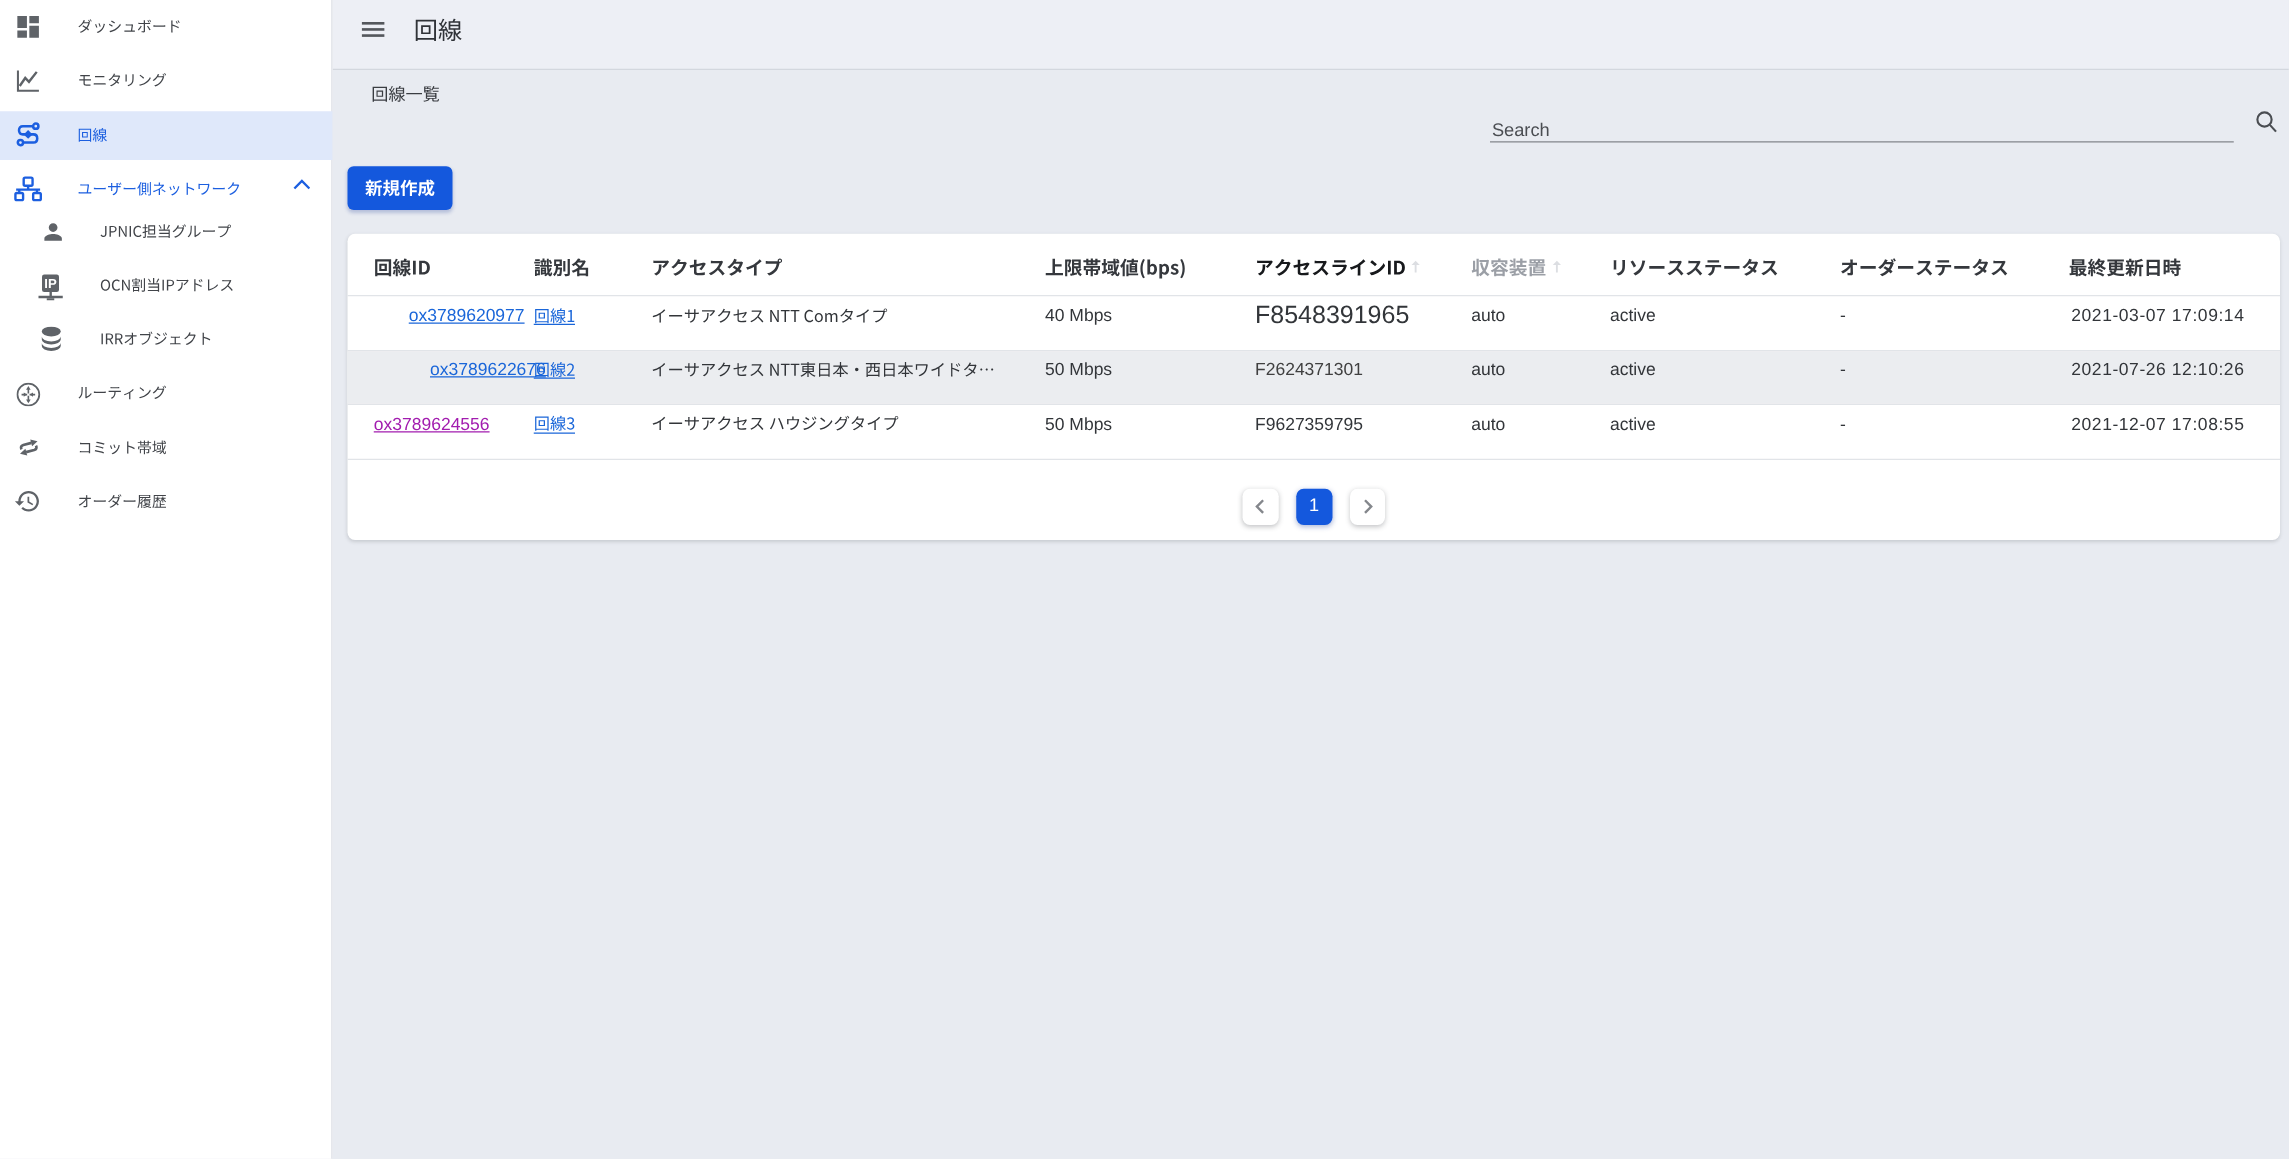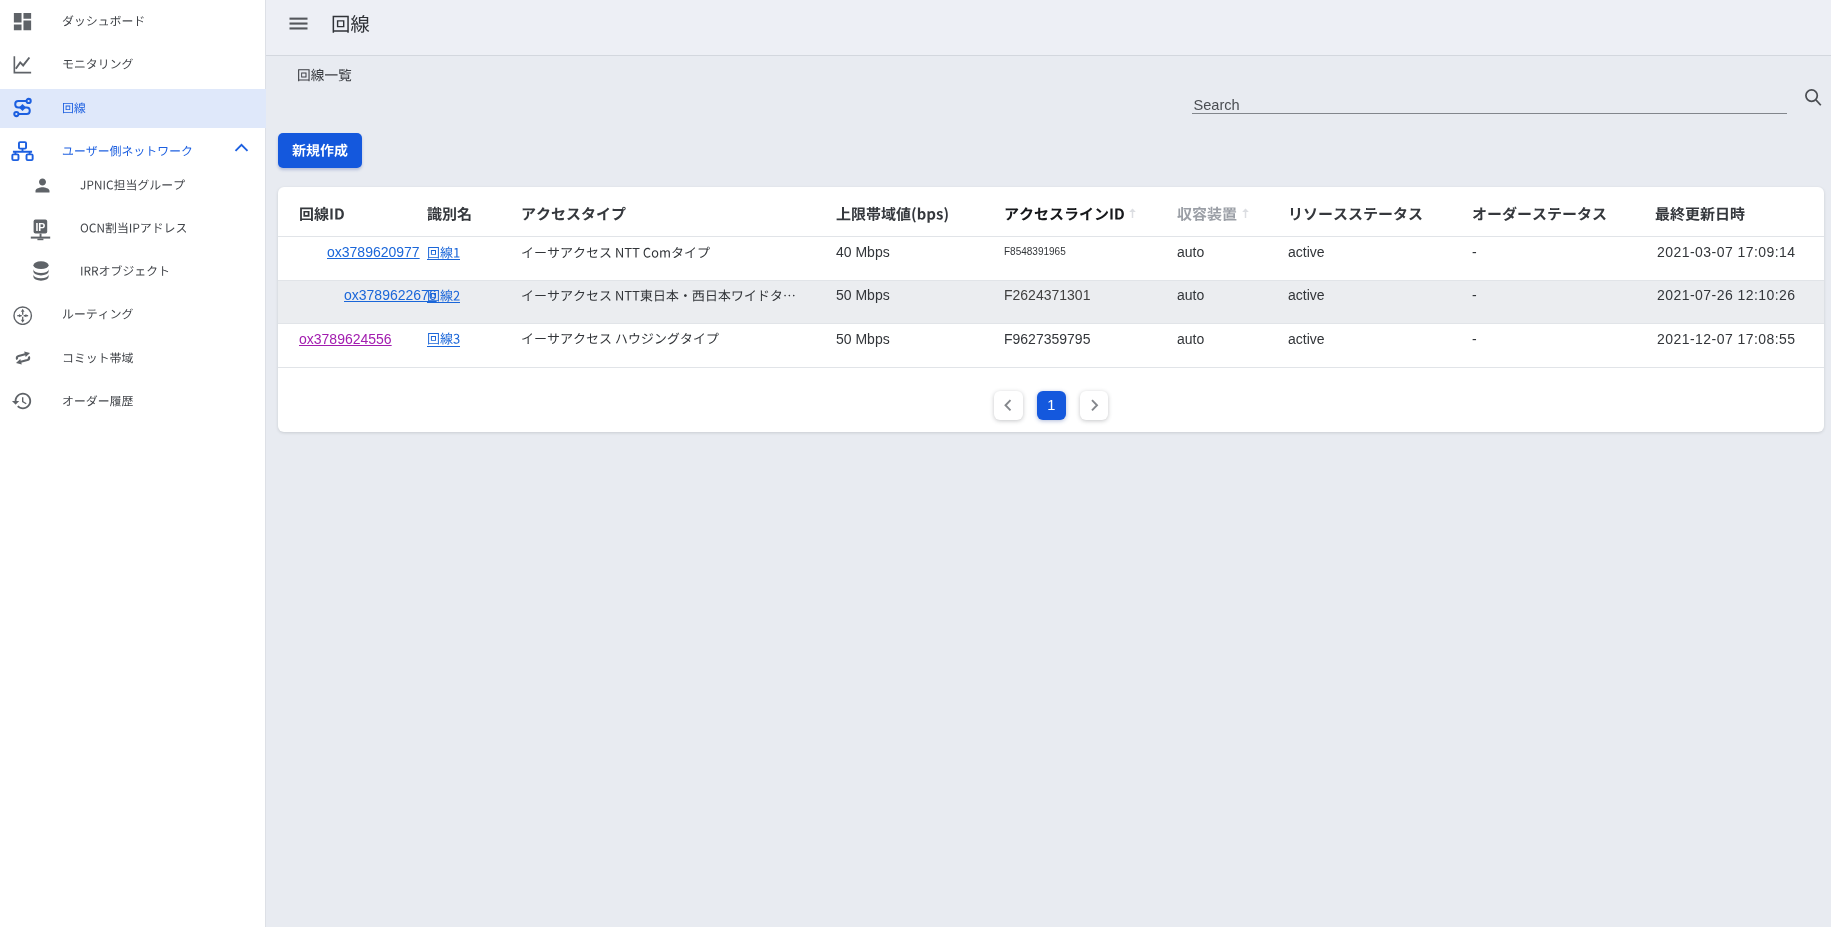--- a/index.html
+++ b/index.html
@@ -90,21 +90,21 @@
     </svg></div>
 <div style="position:absolute;left:521.0px;top:286.9px;line-height:0"><svg width="275" height="18" viewBox="0 0 275 18">
       <path transform="translate(0,13.5)" d="M1.1 -4.7 1.6 -3.7C3.4 -4.2 5.2 -5.0 6.6 -5.8V-1.0C6.6 -0.5 6.6 0.2 6.5 0.4H7.8C7.7 0.1 7.7 -0.5 7.7 -1.0V-6.5C9.0 -7.4 10.2 -8.3 11.2 -9.4L10.3 -10.2C9.5 -9.1 8.2 -8.0 6.8 -7.1C5.4 -6.2 3.4 -5.3 1.1 -4.7Z M14.3 -5.6V-4.4C14.7 -4.4 15.4 -4.4 16.1 -4.4C17.1 -4.4 22.3 -4.4 23.3 -4.4C23.9 -4.4 24.4 -4.4 24.7 -4.4V-5.6C24.4 -5.6 23.9 -5.6 23.3 -5.6C22.3 -5.6 17.1 -5.6 16.1 -5.6C15.4 -5.6 14.7 -5.6 14.3 -5.6Z M26.9 -7.5V-6.4C27.0 -6.4 27.6 -6.4 28.2 -6.4H29.6V-4.3C29.6 -3.8 29.5 -3.3 29.5 -3.1H30.7C30.7 -3.3 30.6 -3.8 30.6 -4.3V-6.4H34.3V-5.9C34.3 -2.2 33.1 -1.1 30.8 -0.2L31.6 0.6C34.6 -0.7 35.4 -2.5 35.4 -6.0V-6.4H36.8C37.4 -6.4 37.8 -6.4 38.0 -6.4V-7.5C37.8 -7.5 37.4 -7.4 36.8 -7.4H35.4V-9.0C35.4 -9.6 35.4 -10.0 35.4 -10.1H34.3C34.3 -10.0 34.3 -9.6 34.3 -9.0V-7.4H30.6V-9.1C30.6 -9.5 30.7 -9.9 30.7 -10.0H29.5C29.6 -9.7 29.6 -9.4 29.6 -9.1V-7.4H28.2C27.6 -7.4 27.0 -7.5 26.9 -7.5Z M51.1 -8.8 50.5 -9.4C50.3 -9.4 49.8 -9.3 49.6 -9.3C48.8 -9.3 42.7 -9.3 42.1 -9.3C41.6 -9.3 41.1 -9.4 40.6 -9.4V-8.3C41.1 -8.3 41.6 -8.3 42.1 -8.3C42.7 -8.3 48.6 -8.3 49.5 -8.3C49.1 -7.5 47.9 -6.1 46.7 -5.4L47.5 -4.7C49.0 -5.8 50.2 -7.4 50.8 -8.3C50.8 -8.5 51.0 -8.7 51.1 -8.8ZM45.9 -7.1H44.7C44.8 -6.7 44.8 -6.4 44.8 -6.1C44.8 -4.0 44.5 -2.1 42.5 -0.9C42.1 -0.6 41.7 -0.4 41.3 -0.3L42.3 0.5C45.6 -1.2 45.9 -3.5 45.9 -7.1Z M59.0 -10.1 57.8 -10.5C57.7 -10.2 57.5 -9.7 57.4 -9.5C56.8 -8.3 55.5 -6.4 53.3 -5.1L54.2 -4.4C55.6 -5.3 56.7 -6.5 57.5 -7.6H61.9C61.6 -6.4 60.8 -4.7 59.8 -3.5C58.6 -2.2 57.0 -1.0 54.6 -0.3L55.5 0.6C58.0 -0.3 59.5 -1.5 60.7 -3.0C61.9 -4.4 62.7 -6.1 63.0 -7.4C63.1 -7.6 63.2 -7.9 63.3 -8.1L62.5 -8.7C62.3 -8.6 62.0 -8.5 61.6 -8.5H58.1L58.4 -9.1C58.5 -9.3 58.8 -9.8 59.0 -10.1Z M76.5 -7.5 75.8 -8.1C75.6 -8.0 75.3 -7.9 75.1 -7.8C74.5 -7.7 72.2 -7.3 70.0 -6.8V-8.9C70.0 -9.2 70.1 -9.7 70.1 -10.0H68.9C69.0 -9.7 69.0 -9.2 69.0 -8.9V-6.6C67.6 -6.4 66.4 -6.1 65.8 -6.1L66.0 -5.0L69.0 -5.6V-1.7C69.0 -0.4 69.4 0.2 71.8 0.2C73.5 0.2 74.8 0.1 75.9 -0.0L76.0 -1.1C74.7 -0.9 73.4 -0.8 71.9 -0.8C70.4 -0.8 70.0 -1.1 70.0 -1.9V-5.8L74.9 -6.8C74.6 -6.0 73.6 -4.6 72.6 -3.7L73.5 -3.2C74.6 -4.3 75.6 -5.9 76.2 -7.0C76.3 -7.1 76.4 -7.3 76.5 -7.5Z M88.4 -8.7 87.7 -9.2C87.5 -9.1 87.2 -9.1 86.8 -9.1C86.3 -9.1 82.3 -9.1 81.7 -9.1C81.4 -9.1 80.6 -9.2 80.4 -9.2V-8.0C80.6 -8.0 81.3 -8.1 81.7 -8.1C82.2 -8.1 86.3 -8.1 86.8 -8.1C86.5 -7.0 85.5 -5.4 84.7 -4.4C83.3 -3.0 81.4 -1.4 79.3 -0.6L80.1 0.3C82.1 -0.6 83.8 -2.0 85.2 -3.5C86.5 -2.3 87.9 -0.8 88.8 0.4L89.7 -0.4C88.8 -1.5 87.3 -3.1 85.9 -4.3C86.8 -5.5 87.6 -7.0 88.1 -8.1C88.2 -8.3 88.3 -8.6 88.4 -8.7Z M95.2 0.0H96.4V-5.0C96.4 -6.0 96.3 -7.0 96.2 -8.0H96.3L97.3 -6.0L100.8 0.0H102.0V-9.5H100.9V-4.6C100.9 -3.6 100.9 -2.5 101.0 -1.6H101.0L99.9 -3.5L96.4 -9.5H95.2Z M106.6 0.0H107.8V-8.5H110.7V-9.5H103.7V-8.5H106.6Z M114.4 0.0H115.6V-8.5H118.5V-9.5H111.5V-8.5H114.4Z M120.9 -7.7V-2.9H124.0C122.9 -1.7 121.0 -0.6 119.4 0.0C119.6 0.2 119.9 0.6 120.1 0.8C121.8 0.2 123.6 -1.1 124.9 -2.5V1.0H125.9V-2.5C127.1 -1.1 129.0 0.2 130.7 0.9C130.9 0.6 131.2 0.2 131.4 0.0C129.7 -0.5 127.9 -1.7 126.7 -2.9H130.1V-7.7H125.9V-8.8H131.1V-9.7H125.9V-10.9H124.9V-9.7H119.7V-8.8H124.9V-7.7ZM121.8 -4.9H124.9V-3.7H121.8ZM125.9 -4.9H129.1V-3.7H125.9ZM121.8 -6.9H124.9V-5.7H121.8ZM125.9 -6.9H129.1V-5.7H125.9Z M135.2 -4.6H141.7V-0.9H135.2ZM135.2 -5.5V-9.1H141.7V-5.5ZM134.2 -10.0V0.9H135.2V0.1H141.7V0.8H142.7V-10.0Z M150.9 -10.9V-8.2H145.7V-7.2H150.3C149.1 -5.0 147.3 -2.8 145.3 -1.8C145.5 -1.6 145.8 -1.3 146.0 -1.0C147.9 -2.1 149.7 -4.1 150.9 -6.4V-2.4H148.3V-1.4H150.9V1.0H151.9V-1.4H154.4V-2.4H151.9V-6.3C153.1 -4.1 154.8 -2.1 156.8 -1.0C156.9 -1.3 157.3 -1.7 157.5 -1.9C155.5 -2.9 153.6 -5.0 152.5 -7.2H157.1V-8.2H151.9V-10.9Z M164.4 -6.3C163.6 -6.3 163.0 -5.7 163.0 -4.9C163.0 -4.2 163.6 -3.6 164.4 -3.6C165.2 -3.6 165.8 -4.2 165.8 -4.9C165.8 -5.7 165.2 -6.3 164.4 -6.3Z M171.7 -10.1V-9.1H175.3V-7.2H172.2V1.0H173.2V0.2H181.6V0.9H182.6V-7.2H179.2V-9.1H183.1V-10.1ZM173.2 -0.7V-6.3H175.4V-5.7C175.4 -4.8 175.0 -3.6 173.3 -2.8C173.5 -2.6 173.8 -2.3 174.0 -2.1C175.9 -3.1 176.3 -4.5 176.3 -5.7V-6.3H178.2V-4.1C178.2 -3.1 178.4 -2.9 179.4 -2.9C179.6 -2.9 180.5 -2.9 180.7 -2.9C181.2 -2.9 181.5 -3.0 181.6 -3.6V-0.7ZM179.1 -6.3H181.6V-4.4C181.4 -4.5 181.1 -4.6 180.9 -4.7C180.9 -3.9 180.9 -3.7 180.6 -3.7C180.4 -3.7 179.7 -3.7 179.5 -3.7C179.2 -3.7 179.1 -3.8 179.1 -4.1ZM176.3 -7.2V-9.1H178.2V-7.2Z M187.2 -4.6H193.7V-0.9H187.2ZM187.2 -5.5V-9.1H193.7V-5.5ZM186.2 -10.0V0.9H187.2V0.1H193.7V0.8H194.7V-10.0Z M202.9 -10.9V-8.2H197.7V-7.2H202.3C201.1 -5.0 199.3 -2.8 197.3 -1.8C197.5 -1.6 197.8 -1.3 198.0 -1.0C199.9 -2.1 201.7 -4.1 202.9 -6.4V-2.4H200.3V-1.4H202.9V1.0H203.9V-1.4H206.4V-2.4H203.9V-6.3C205.1 -4.1 206.8 -2.1 208.8 -1.0C208.9 -1.3 209.3 -1.7 209.5 -1.9C207.5 -2.9 205.6 -5.0 204.5 -7.2H209.1V-8.2H203.9V-10.9Z M221.3 -8.7 220.5 -9.2C220.3 -9.1 219.9 -9.1 219.7 -9.1C218.9 -9.1 213.4 -9.1 213.0 -9.1C212.4 -9.1 212.0 -9.1 211.6 -9.1C211.6 -8.9 211.7 -8.6 211.7 -8.3C211.7 -7.7 211.7 -5.9 211.7 -5.5C211.7 -5.3 211.6 -5.0 211.6 -4.7H212.8C212.8 -5.0 212.7 -5.3 212.7 -5.5C212.7 -5.9 212.7 -7.7 212.7 -8.1C213.7 -8.1 219.2 -8.1 219.9 -8.1C219.8 -6.6 219.4 -4.9 218.7 -3.7C217.6 -2.1 215.8 -0.9 213.9 -0.4L214.7 0.5C216.8 -0.2 218.6 -1.5 219.7 -3.2C220.6 -4.7 220.9 -6.5 221.1 -8.1C221.1 -8.2 221.2 -8.5 221.3 -8.7Z M224.0 -4.7 224.5 -3.7C226.3 -4.2 228.1 -5.0 229.5 -5.8V-1.0C229.5 -0.5 229.4 0.2 229.4 0.4H230.7C230.6 0.1 230.6 -0.5 230.6 -1.0V-6.5C231.9 -7.4 233.1 -8.3 234.1 -9.4L233.2 -10.2C232.3 -9.1 231.0 -8.0 229.7 -7.1C228.2 -6.2 226.3 -5.3 224.0 -4.7Z M244.4 -9.4 243.7 -9.0C244.1 -8.4 244.5 -7.7 244.9 -7.1L245.6 -7.4C245.3 -8.0 244.7 -8.9 244.4 -9.4ZM246.0 -10.0 245.3 -9.7C245.7 -9.1 246.1 -8.4 246.5 -7.7L247.2 -8.1C246.9 -8.7 246.3 -9.6 246.0 -10.0ZM239.9 -1.0C239.9 -0.5 239.8 0.1 239.8 0.6H241.0C241.0 0.1 240.9 -0.6 240.9 -1.0V-5.3C242.4 -4.8 244.6 -3.9 246.0 -3.2L246.5 -4.3C245.1 -5.0 242.7 -5.9 240.9 -6.4V-8.5C240.9 -8.9 241.0 -9.5 241.0 -9.9H239.7C239.8 -9.5 239.9 -8.9 239.9 -8.5C239.9 -7.4 239.9 -1.7 239.9 -1.0Z M255.9 -10.2 254.7 -10.6C254.6 -10.2 254.4 -9.8 254.3 -9.6C253.6 -8.4 252.3 -6.4 250.1 -5.0L251.0 -4.4C252.4 -5.4 253.6 -6.6 254.4 -7.8H258.8C258.5 -6.7 257.9 -5.3 257.0 -4.2C256.1 -4.8 255.1 -5.5 254.3 -6.0L253.6 -5.2C254.4 -4.7 255.4 -4.0 256.3 -3.4C255.2 -2.1 253.5 -0.9 251.3 -0.2L252.2 0.6C254.4 -0.2 256.0 -1.4 257.2 -2.7C257.7 -2.3 258.2 -1.9 258.6 -1.5L259.4 -2.4C259.0 -2.8 258.4 -3.2 257.9 -3.6C258.9 -4.9 259.6 -6.4 259.9 -7.6C260.0 -7.8 260.1 -8.2 260.2 -8.3L259.4 -8.9C259.2 -8.8 258.9 -8.7 258.5 -8.7H255.0L255.3 -9.2C255.4 -9.4 255.6 -9.9 255.9 -10.2Z M264.1 -5.8C263.6 -5.8 263.2 -5.4 263.2 -4.9C263.2 -4.5 263.6 -4.1 264.1 -4.1C264.5 -4.1 264.9 -4.5 264.9 -4.9C264.9 -5.4 264.5 -5.8 264.1 -5.8ZM268.4 -5.8C267.9 -5.8 267.5 -5.4 267.5 -4.9C267.5 -4.5 267.9 -4.1 268.4 -4.1C268.9 -4.1 269.2 -4.5 269.2 -4.9C269.2 -5.4 268.9 -5.8 268.4 -5.8ZM272.7 -5.8C272.2 -5.8 271.9 -5.4 271.9 -4.9C271.9 -4.5 272.2 -4.1 272.7 -4.1C273.2 -4.1 273.6 -4.5 273.6 -4.9C273.6 -5.4 273.2 -5.8 272.7 -5.8Z" fill="#323539"></path>
     </svg></div>
 <div style="position:absolute;left:521.0px;top:330.4px;line-height:0"><svg width="198" height="18" viewBox="0 0 198 18">
       <path transform="translate(0,13.5)" d="M1.1 -4.7 1.6 -3.7C3.4 -4.2 5.2 -5.0 6.6 -5.8V-1.0C6.6 -0.5 6.6 0.2 6.5 0.4H7.8C7.7 0.1 7.7 -0.5 7.7 -1.0V-6.5C9.0 -7.4 10.2 -8.3 11.2 -9.4L10.3 -10.2C9.5 -9.1 8.2 -8.0 6.8 -7.1C5.4 -6.2 3.4 -5.3 1.1 -4.7Z M14.3 -5.6V-4.4C14.7 -4.4 15.4 -4.4 16.1 -4.4C17.1 -4.4 22.3 -4.4 23.3 -4.4C23.9 -4.4 24.4 -4.4 24.7 -4.4V-5.6C24.4 -5.6 23.9 -5.6 23.3 -5.6C22.3 -5.6 17.1 -5.6 16.1 -5.6C15.4 -5.6 14.7 -5.6 14.3 -5.6Z M26.9 -7.5V-6.4C27.0 -6.4 27.6 -6.4 28.2 -6.4H29.6V-4.3C29.6 -3.8 29.5 -3.3 29.5 -3.1H30.7C30.7 -3.3 30.6 -3.8 30.6 -4.3V-6.4H34.3V-5.9C34.3 -2.2 33.1 -1.1 30.8 -0.2L31.6 0.6C34.6 -0.7 35.4 -2.5 35.4 -6.0V-6.4H36.8C37.4 -6.4 37.8 -6.4 38.0 -6.4V-7.5C37.8 -7.5 37.4 -7.4 36.8 -7.4H35.4V-9.0C35.4 -9.6 35.4 -10.0 35.4 -10.1H34.3C34.3 -10.0 34.3 -9.6 34.3 -9.0V-7.4H30.6V-9.1C30.6 -9.5 30.7 -9.9 30.7 -10.0H29.5C29.6 -9.7 29.6 -9.4 29.6 -9.1V-7.4H28.2C27.6 -7.4 27.0 -7.5 26.9 -7.5Z M51.1 -8.8 50.5 -9.4C50.3 -9.4 49.8 -9.3 49.6 -9.3C48.8 -9.3 42.7 -9.3 42.1 -9.3C41.6 -9.3 41.1 -9.4 40.6 -9.4V-8.3C41.1 -8.3 41.6 -8.3 42.1 -8.3C42.7 -8.3 48.6 -8.3 49.5 -8.3C49.1 -7.5 47.9 -6.1 46.7 -5.4L47.5 -4.7C49.0 -5.8 50.2 -7.4 50.8 -8.3C50.8 -8.5 51.0 -8.7 51.1 -8.8ZM45.9 -7.1H44.7C44.8 -6.7 44.8 -6.4 44.8 -6.1C44.8 -4.0 44.5 -2.1 42.5 -0.9C42.1 -0.6 41.7 -0.4 41.3 -0.3L42.3 0.5C45.6 -1.2 45.9 -3.5 45.9 -7.1Z M59.0 -10.1 57.8 -10.5C57.7 -10.2 57.5 -9.7 57.4 -9.5C56.8 -8.3 55.5 -6.4 53.3 -5.1L54.2 -4.4C55.6 -5.3 56.7 -6.5 57.5 -7.6H61.9C61.6 -6.4 60.8 -4.7 59.8 -3.5C58.6 -2.2 57.0 -1.0 54.6 -0.3L55.5 0.6C58.0 -0.3 59.5 -1.5 60.7 -3.0C61.9 -4.4 62.7 -6.1 63.0 -7.4C63.1 -7.6 63.2 -7.9 63.3 -8.1L62.5 -8.7C62.3 -8.6 62.0 -8.5 61.6 -8.5H58.1L58.4 -9.1C58.5 -9.3 58.8 -9.8 59.0 -10.1Z M76.5 -7.5 75.8 -8.1C75.6 -8.0 75.3 -7.9 75.1 -7.8C74.5 -7.7 72.2 -7.3 70.0 -6.8V-8.9C70.0 -9.2 70.1 -9.7 70.1 -10.0H68.9C69.0 -9.7 69.0 -9.2 69.0 -8.9V-6.6C67.6 -6.4 66.4 -6.1 65.8 -6.1L66.0 -5.0L69.0 -5.6V-1.7C69.0 -0.4 69.4 0.2 71.8 0.2C73.5 0.2 74.8 0.1 75.9 -0.0L76.0 -1.1C74.7 -0.9 73.4 -0.8 71.9 -0.8C70.4 -0.8 70.0 -1.1 70.0 -1.9V-5.8L74.9 -6.8C74.6 -6.0 73.6 -4.6 72.6 -3.7L73.5 -3.2C74.6 -4.3 75.6 -5.9 76.2 -7.0C76.3 -7.1 76.4 -7.3 76.5 -7.5Z M88.4 -8.7 87.7 -9.2C87.5 -9.1 87.2 -9.1 86.8 -9.1C86.3 -9.1 82.3 -9.1 81.7 -9.1C81.4 -9.1 80.6 -9.2 80.4 -9.2V-8.0C80.6 -8.0 81.3 -8.1 81.7 -8.1C82.2 -8.1 86.3 -8.1 86.8 -8.1C86.5 -7.0 85.5 -5.4 84.7 -4.4C83.3 -3.0 81.4 -1.4 79.3 -0.6L80.1 0.3C82.1 -0.6 83.8 -2.0 85.2 -3.5C86.5 -2.3 87.9 -0.8 88.8 0.4L89.7 -0.4C88.8 -1.5 87.3 -3.1 85.9 -4.3C86.8 -5.5 87.6 -7.0 88.1 -8.1C88.2 -8.3 88.3 -8.6 88.4 -8.7Z M96.9 -4.1C96.4 -3.0 95.7 -1.7 94.9 -0.6L96.0 -0.1C96.7 -1.2 97.4 -2.5 97.9 -3.7C98.5 -5.0 98.9 -7.0 99.1 -7.8C99.2 -8.0 99.2 -8.4 99.3 -8.7L98.2 -8.9C98.0 -7.4 97.5 -5.5 96.9 -4.1ZM103.3 -4.6C103.8 -3.2 104.4 -1.5 104.8 -0.1L105.9 -0.5C105.6 -1.7 104.9 -3.7 104.4 -5.0C103.8 -6.3 103.0 -8.1 102.5 -9.1L101.4 -8.7C102.0 -7.8 102.8 -6.0 103.3 -4.6Z M118.4 -7.9 117.7 -8.3C117.5 -8.3 117.3 -8.2 116.8 -8.2H113.9V-9.4C113.9 -9.7 113.9 -10.0 113.9 -10.4H112.7C112.7 -10.0 112.8 -9.7 112.8 -9.4V-8.2H109.9C109.4 -8.2 109.1 -8.2 108.7 -8.3C108.7 -8.0 108.7 -7.6 108.7 -7.3C108.7 -6.8 108.7 -5.4 108.7 -5.0C108.7 -4.7 108.7 -4.4 108.7 -4.2H109.8C109.8 -4.4 109.8 -4.7 109.8 -4.9C109.8 -5.3 109.8 -6.7 109.8 -7.3H117.0C116.9 -6.1 116.5 -4.6 115.8 -3.5C115.0 -2.2 113.6 -1.3 112.3 -0.9C111.9 -0.7 111.4 -0.6 110.9 -0.5L111.8 0.5C114.1 -0.2 115.9 -1.5 116.9 -3.2C117.6 -4.4 118.0 -6.1 118.2 -7.1C118.2 -7.4 118.3 -7.7 118.4 -7.9Z M129.2 -9.7 128.5 -9.4C128.9 -8.8 129.4 -8.0 129.7 -7.3L130.4 -7.7C130.1 -8.3 129.5 -9.2 129.2 -9.7ZM130.9 -10.3 130.2 -10.0C130.6 -9.4 131.1 -8.7 131.4 -8.0L132.2 -8.3C131.8 -8.9 131.3 -9.9 130.9 -10.3ZM123.7 -9.9 123.1 -9.0C123.8 -8.6 125.3 -7.6 125.9 -7.2L126.5 -8.1C125.9 -8.5 124.4 -9.5 123.7 -9.9ZM121.7 -0.6 122.3 0.5C123.5 0.2 125.3 -0.4 126.6 -1.2C128.7 -2.4 130.5 -4.1 131.6 -5.8L131.0 -6.9C129.9 -5.0 128.2 -3.3 126.1 -2.1C124.8 -1.4 123.1 -0.8 121.7 -0.6ZM121.7 -7.0 121.1 -6.1C121.9 -5.7 123.3 -4.8 124.0 -4.3L124.6 -5.2C124.0 -5.6 122.5 -6.6 121.7 -7.0Z M135.9 -9.5 135.1 -8.7C136.1 -8.1 137.7 -6.7 138.4 -6.0L139.2 -6.8C138.5 -7.6 136.8 -8.9 135.9 -9.5ZM134.7 -0.8 135.4 0.2C137.6 -0.2 139.2 -0.9 140.5 -1.8C142.5 -3.0 144.0 -4.8 144.9 -6.4L144.3 -7.5C143.5 -5.9 141.9 -4.0 139.9 -2.7C138.7 -1.9 137.0 -1.2 134.7 -0.8Z M155.9 -10.4 155.2 -10.1C155.5 -9.6 156.0 -8.8 156.2 -8.3L156.9 -8.6C156.7 -9.2 156.2 -9.9 155.9 -10.4ZM157.3 -10.9 156.6 -10.6C157.0 -10.1 157.4 -9.4 157.7 -8.8L158.4 -9.2C158.1 -9.6 157.6 -10.4 157.3 -10.9ZM152.4 -9.8 151.2 -10.2C151.1 -9.8 150.9 -9.4 150.8 -9.1C150.2 -8.0 148.9 -6.1 146.7 -4.7L147.6 -4.1C149.0 -5.0 150.1 -6.2 150.9 -7.3H155.3C155.0 -6.1 154.2 -4.4 153.2 -3.2C152.0 -1.8 150.4 -0.7 148.0 0.0L148.9 0.9C151.4 -0.0 152.9 -1.2 154.1 -2.6C155.3 -4.1 156.1 -5.8 156.4 -7.1C156.5 -7.3 156.6 -7.6 156.7 -7.8L155.9 -8.3C155.6 -8.3 155.4 -8.2 155.0 -8.2H151.5L151.8 -8.8C151.9 -9.0 152.2 -9.4 152.4 -9.8Z M165.9 -10.2 164.7 -10.6C164.6 -10.2 164.4 -9.8 164.3 -9.6C163.7 -8.4 162.3 -6.4 160.1 -5.0L161.0 -4.4C162.4 -5.4 163.6 -6.6 164.4 -7.8H168.8C168.6 -6.7 167.9 -5.3 167.1 -4.2C166.1 -4.8 165.2 -5.5 164.3 -6.0L163.6 -5.2C164.4 -4.7 165.4 -4.0 166.4 -3.4C165.2 -2.1 163.5 -0.9 161.3 -0.2L162.3 0.6C164.5 -0.2 166.1 -1.4 167.2 -2.7C167.8 -2.3 168.2 -1.9 168.6 -1.5L169.4 -2.4C169.0 -2.8 168.5 -3.2 167.9 -3.6C168.9 -4.9 169.6 -6.4 169.9 -7.6C170.0 -7.8 170.1 -8.2 170.3 -8.3L169.4 -8.9C169.2 -8.8 168.9 -8.7 168.5 -8.7H165.0L165.3 -9.2C165.4 -9.4 165.7 -9.9 165.9 -10.2Z M173.0 -4.7 173.6 -3.7C175.4 -4.2 177.1 -5.0 178.5 -5.8V-1.0C178.5 -0.5 178.5 0.2 178.4 0.4H179.7C179.6 0.1 179.6 -0.5 179.6 -1.0V-6.5C180.9 -7.4 182.1 -8.3 183.1 -9.4L182.3 -10.2C181.4 -9.1 180.1 -8.0 178.7 -7.1C177.3 -6.2 175.3 -5.3 173.0 -4.7Z M195.4 -9.3C195.4 -9.8 195.8 -10.2 196.2 -10.2C196.7 -10.2 197.1 -9.8 197.1 -9.3C197.1 -8.9 196.7 -8.5 196.2 -8.5C195.8 -8.5 195.4 -8.9 195.4 -9.3ZM194.8 -9.3C194.8 -9.2 194.8 -9.0 194.8 -8.9L194.4 -8.9C193.8 -8.9 188.6 -8.9 187.9 -8.9C187.5 -8.9 187.0 -8.9 186.6 -9.0V-7.8C186.9 -7.9 187.4 -7.9 187.9 -7.9C188.6 -7.9 193.8 -7.9 194.5 -7.9C194.4 -6.6 193.8 -4.8 192.8 -3.6C191.8 -2.2 190.3 -1.1 187.8 -0.5L188.7 0.5C191.0 -0.3 192.6 -1.5 193.8 -3.0C194.8 -4.4 195.4 -6.4 195.7 -7.8L195.7 -8.0C195.9 -7.9 196.1 -7.9 196.2 -7.9C197.0 -7.9 197.7 -8.5 197.7 -9.3C197.7 -10.1 197.0 -10.8 196.2 -10.8C195.4 -10.8 194.8 -10.1 194.8 -9.3Z" fill="#323539"></path>
     </svg></div>
 <div style="position:absolute;left:836.0px;top:242.3px;height:20px;line-height:20px;font-size:14px;color:#323539;font-weight:400;letter-spacing:0;white-space:nowrap;text-decoration:none;">40 Mbps</div>
 <div style="position:absolute;left:836.0px;top:285.3px;height:20px;line-height:20px;font-size:14px;color:#323539;font-weight:400;letter-spacing:0;white-space:nowrap;text-decoration:none;">50 Mbps</div>
 <div style="position:absolute;left:836.0px;top:328.8px;height:20px;line-height:20px;font-size:14px;color:#323539;font-weight:400;letter-spacing:0;white-space:nowrap;text-decoration:none;">50 Mbps</div>
-<div style="position:absolute;left:1004.0px;top:242.3px;height:20px;line-height:20px;font-size:10px;color:#323539;font-weight:400;letter-spacing:0;white-space:nowrap;text-decoration:none;">F8548391965</div>
+<div style="position:absolute;left:1004.0px;top:242.3px;height:20px;line-height:20px;font-size:20px;color:#323539;font-weight:400;letter-spacing:0;white-space:nowrap;text-decoration:none;">F8548391965</div>
 <div style="position:absolute;left:1004.0px;top:285.3px;height:20px;line-height:20px;font-size:14px;color:#404040;font-weight:400;letter-spacing:0;white-space:nowrap;text-decoration:none;">F2624371301</div>
 <div style="position:absolute;left:1004.0px;top:328.8px;height:20px;line-height:20px;font-size:14px;color:#323539;font-weight:400;letter-spacing:0;white-space:nowrap;text-decoration:none;">F9627359795</div>
 <div style="position:absolute;left:1177.0px;top:242.3px;height:20px;line-height:20px;font-size:14px;color:#323539;font-weight:400;letter-spacing:0;white-space:nowrap;text-decoration:none;">auto</div>
 <div style="position:absolute;left:1288.0px;top:242.3px;height:20px;line-height:20px;font-size:14px;color:#323539;font-weight:400;letter-spacing:0;white-space:nowrap;text-decoration:none;">active</div>
 <div style="position:absolute;left:1472.0px;top:242.3px;height:20px;line-height:20px;font-size:14px;color:#323539;font-weight:400;letter-spacing:0;white-space:nowrap;text-decoration:none;">-</div>
 <div style="position:absolute;left:1177.0px;top:285.3px;height:20px;line-height:20px;font-size:14px;color:#323539;font-weight:400;letter-spacing:0;white-space:nowrap;text-decoration:none;">auto</div>
 <div style="position:absolute;left:1288.0px;top:285.3px;height:20px;line-height:20px;font-size:14px;color:#323539;font-weight:400;letter-spacing:0;white-space:nowrap;text-decoration:none;">active</div>
 <div style="position:absolute;left:1472.0px;top:285.3px;height:20px;line-height:20px;font-size:14px;color:#323539;font-weight:400;letter-spacing:0;white-space:nowrap;text-decoration:none;">-</div>
 <div style="position:absolute;left:1177.0px;top:328.8px;height:20px;line-height:20px;font-size:14px;color:#323539;font-weight:400;letter-spacing:0;white-space:nowrap;text-decoration:none;">auto</div>
 <div style="position:absolute;left:1288.0px;top:328.8px;height:20px;line-height:20px;font-size:14px;color:#323539;font-weight:400;letter-spacing:0;white-space:nowrap;text-decoration:none;">active</div>

